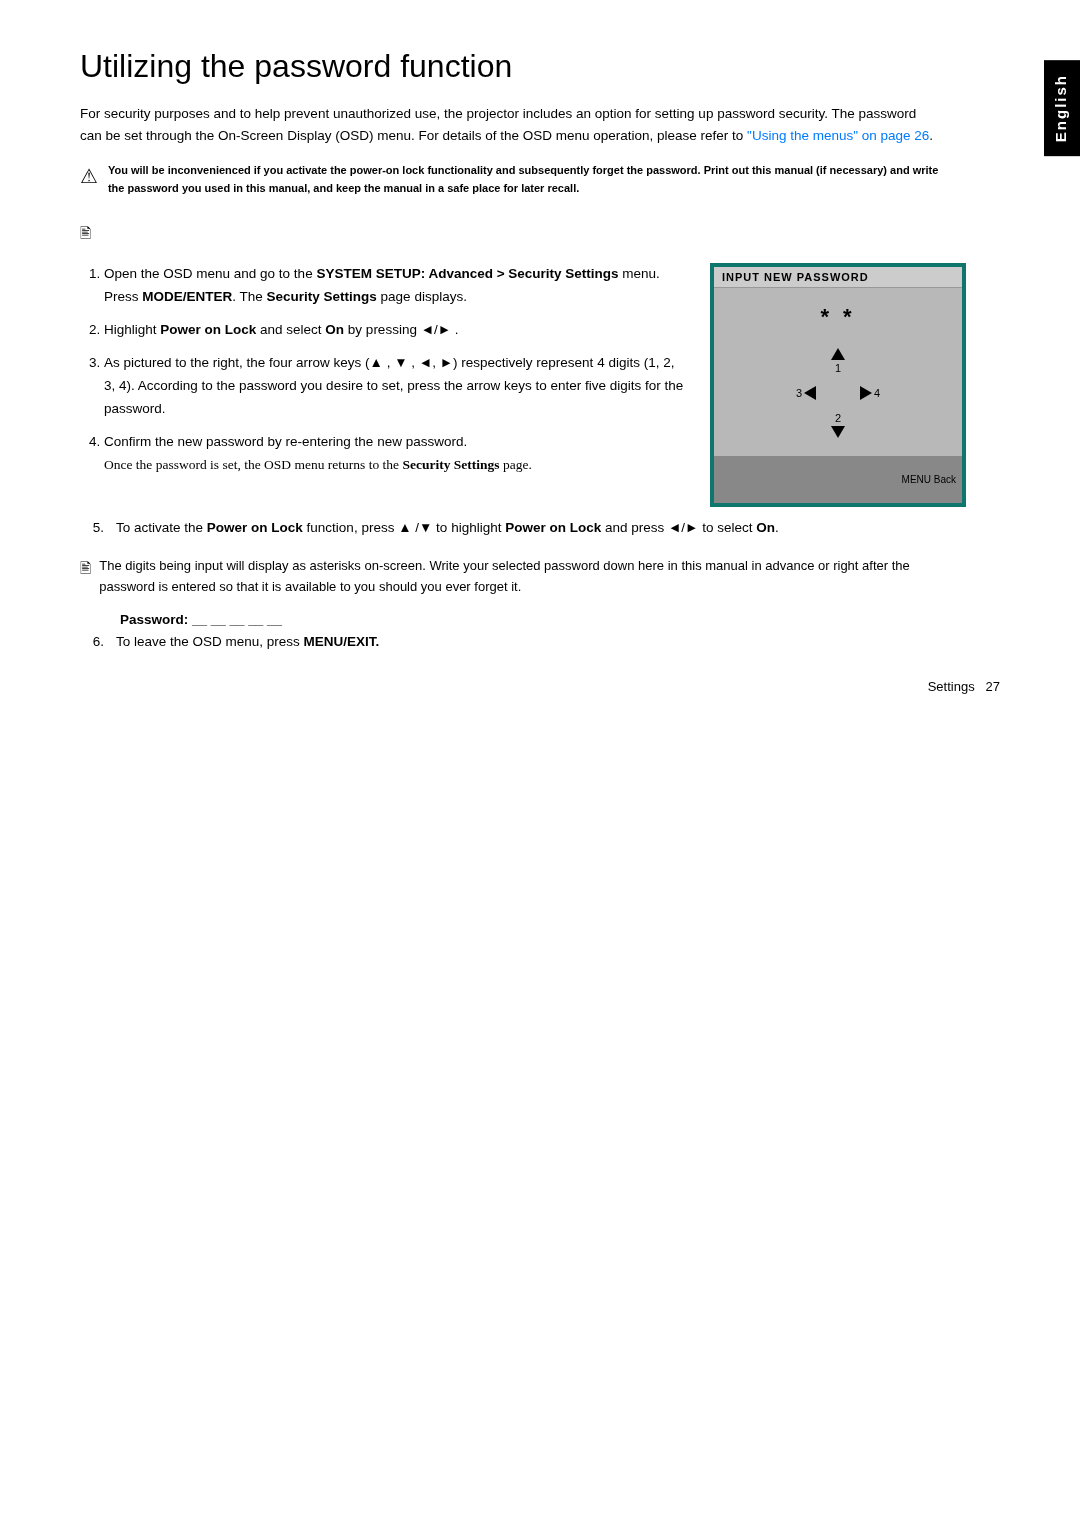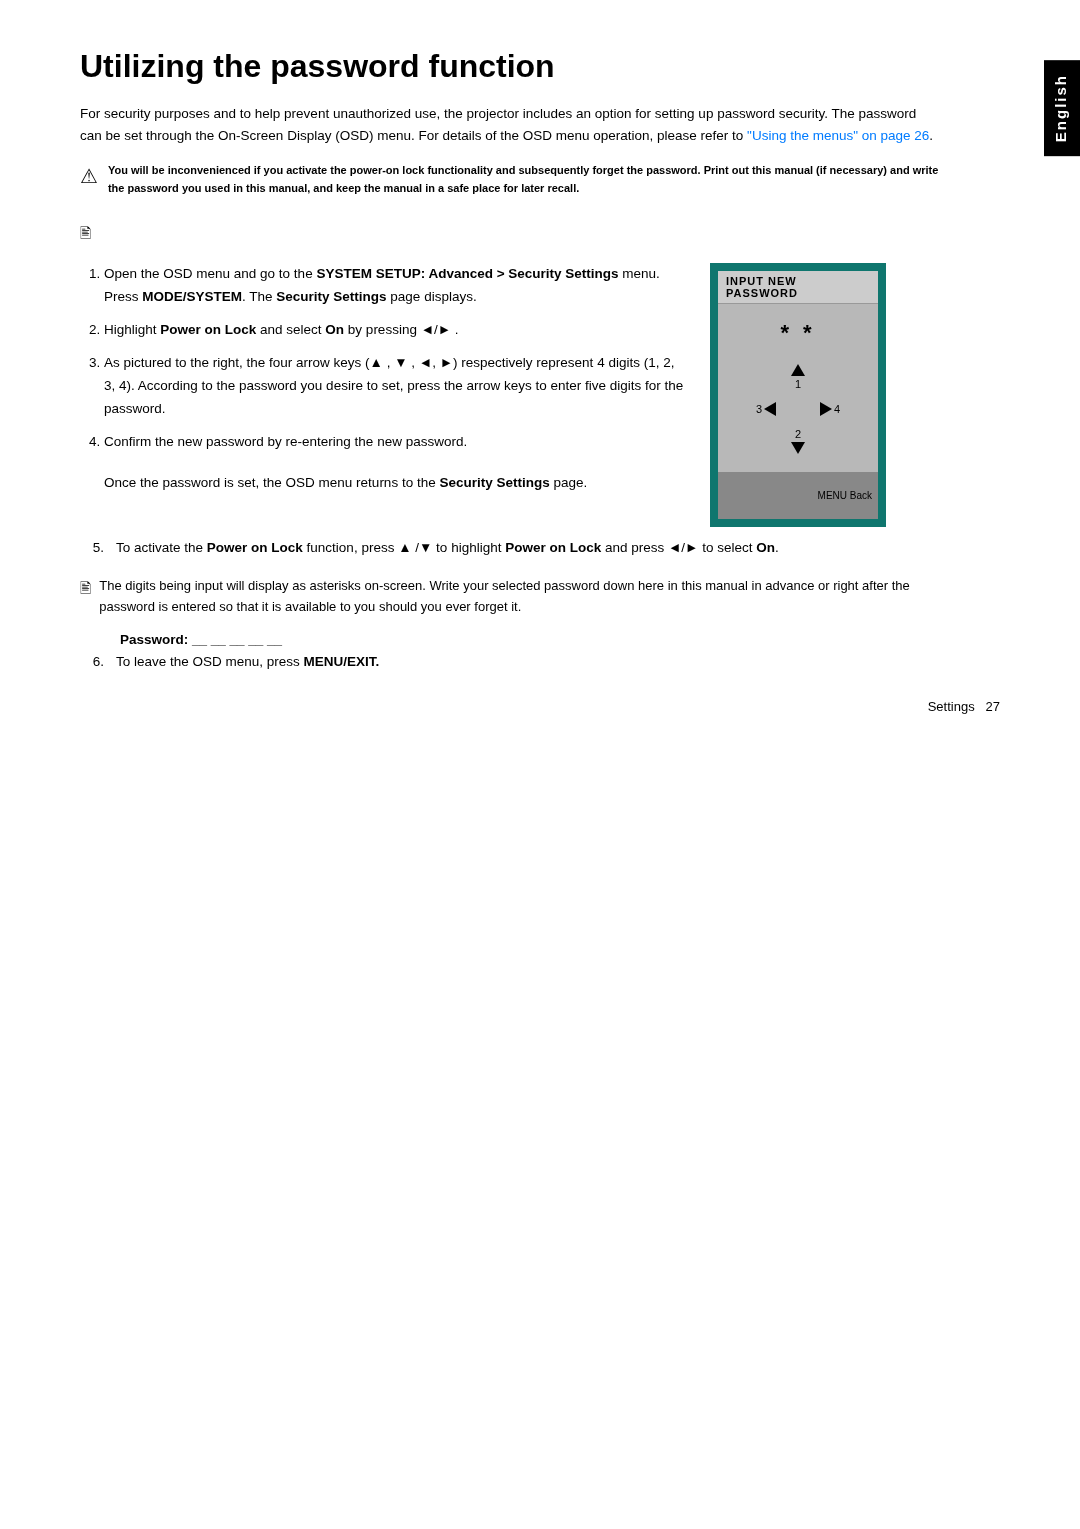--- a/index.html
+++ b/index.html
@@ -42,21 +42,21 @@
     .footer {
       position: absolute;
       bottom: 30px;
       right: 80px;
       font-size: 13px;
       color: #000;
     }
 
     h1.main-title {
       font-size: 32px;
-      font-weight: bold;
+      font-weight: normal;
       margin-bottom: 18px;
       border-bottom: none;
     }
 
     .intro-text {
       font-size: 13.5px;
       line-height: 1.6;
       margin-bottom: 16px;
       max-width: 860px;
     }
@@ -132,28 +132,29 @@
       padding-left: 24px;
       font-size: 13.5px;
       line-height: 1.7;
     }
 
     ol.steps-list li {
       margin-bottom: 10px;
     }
 
     ol.steps-list li p {
-      margin-top: 18px;
+      margin-top: 0;
+      font-family: Liberation Serif, serif;
     }
 
     
     .password-dialog {
-      border: 8px solid #0f766e;
+      border: 4px solid #0f766e;
       background: #14532d;
-      width: 176px;
+      width: 256px;
       font-size: 12px;
     }
 
     .password-dialog-title {
       background: #ccc;
       padding: 4px 8px;
       font-size: 11px;
       font-weight: bold;
       letter-spacing: 1px;
       border-bottom: 1px solid #999;
@@ -310,21 +311,21 @@
 
   <div class="note-box">
     <span class="note-icon">🖹</span>
   </div>
 
   <div class="steps-container">
     <div class="steps-left">
       <ol class="steps-list">
 
         <li>
-          Open the OSD menu and go to the <strong>SYSTEM SETUP: Advanced &gt; Security Settings</strong> menu. Press <strong>MODE/SYSTEM</strong>. The <strong>Security Settings</strong> page displays.
+          Open the OSD menu and go to the <strong>SYSTEM SETUP: Advanced &gt; Security Settings</strong> menu. Press <strong>MODE/ENTER</strong>. The <strong>Security Settings</strong> page displays.
         </li>
 
         <li>
           Highlight <strong>Power on Lock</strong> and select <strong>On</strong> by pressing ◄/► .
         </li>
 
         <li>
           As pictured to the right, the four arrow keys (▲ , ▼ , ◄, ►) respectively represent 4 digits (1, 2, 3, 4). According to the password you desire to set, press the arrow keys to enter five digits for the password.
         </li>
 

